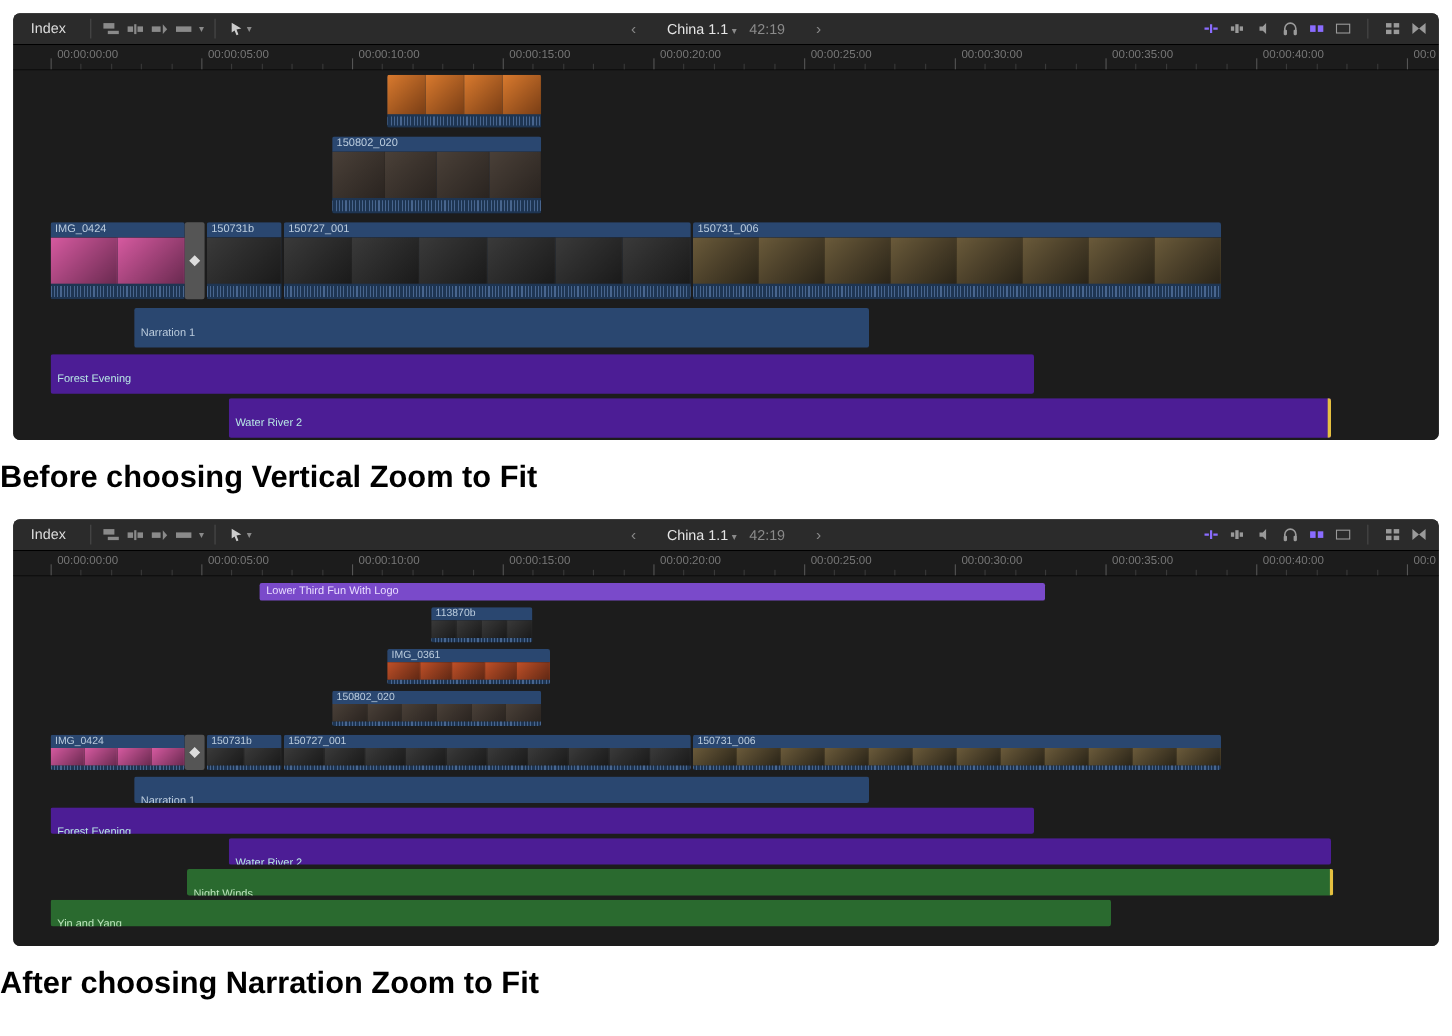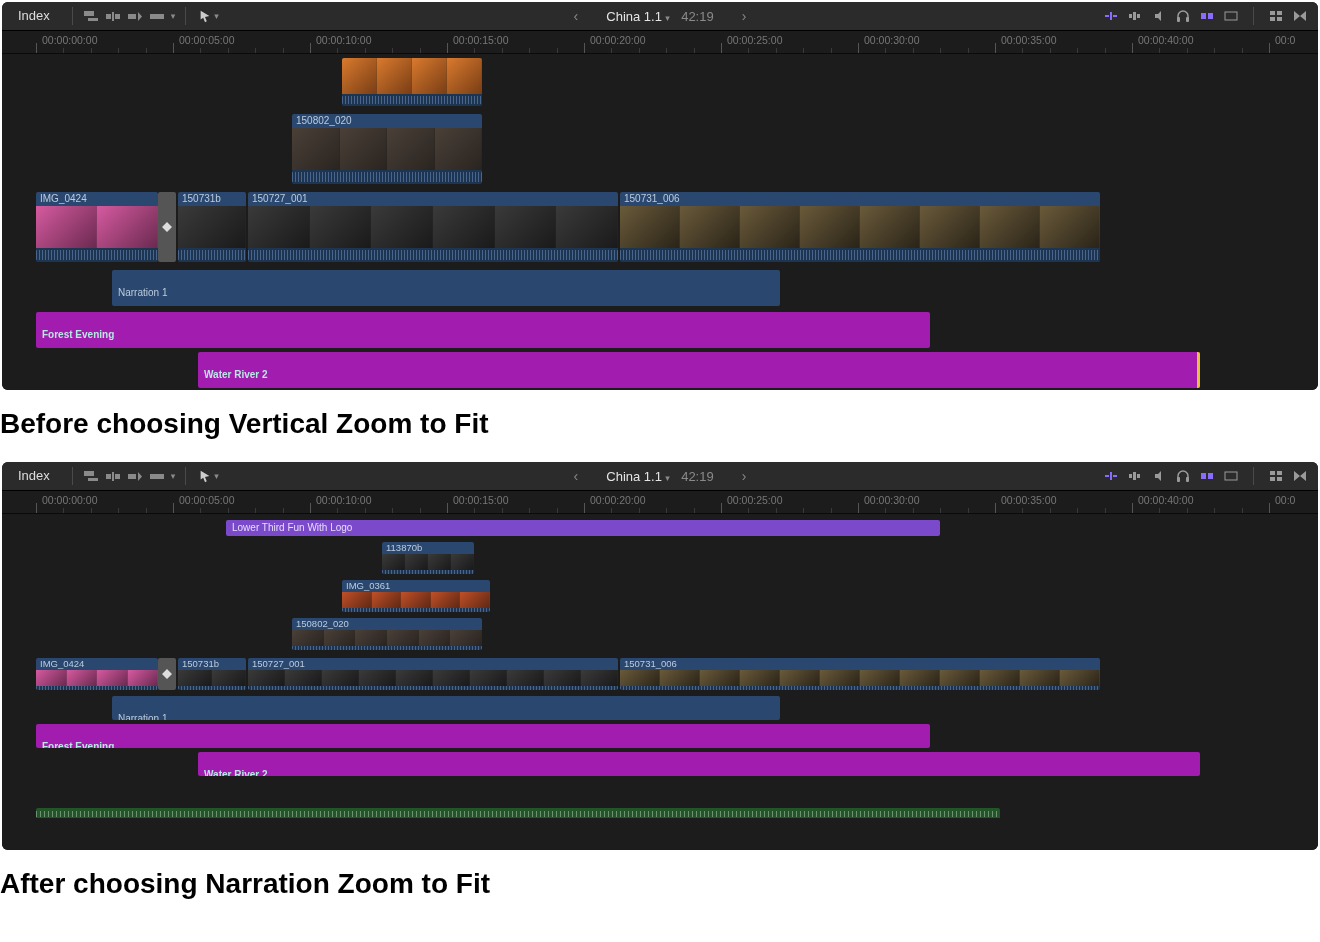--- a/index.html
+++ b/index.html
@@ -1,16 +1,16 @@
 <!DOCTYPE html>
 <html><head>
 <meta charset="utf-8">
 <style>
   html,body{margin:0;padding:0;background:#fff;font-family:-apple-system,Helvetica,Arial,sans-serif;font-size:12px;color:#ccc;width:1320px;}
-  .panel{background:#1c1c1c;border-radius:6px;overflow:hidden;margin:2px;position:relative;}
+  .panel{background:#1c1c1c;border-radius:6px;overflow:hidden;margin:12px;position:relative;}
   .toolbar{height:28px;background:#2b2b2b;display:flex;align-items:center;border-bottom:1px solid #000;position:relative;}
   .tb-left{display:flex;align-items:center;gap:0;}
   .index-btn{color:#ddd;font-size:13px;padding:0 16px;height:28px;line-height:28px;cursor:pointer;}
   .sep{width:1px;height:18px;background:#4a4a4a;margin:0 6px;}
   .mini-icon{width:16px;height:16px;display:flex;align-items:center;justify-content:center;color:#8a8a8a;}
   .mini-icon svg{width:16px;height:16px;}
   .tb-group{display:flex;gap:6px;align-items:center;padding:0 4px;}
   .arrow-sel{display:flex;align-items:center;gap:2px;color:#bbb;padding:0 6px;}
   .chev{font-size:9px;color:#8a8a8a;}
   .tb-center{position:absolute;left:50%;transform:translateX(-50%);display:flex;align-items:center;gap:18px;}
@@ -38,21 +38,21 @@
   .th-d{background:linear-gradient(135deg,#3a3a3a,#1a1a1a);}
   .th-e{background:linear-gradient(135deg,#6a5a3a,#2a2418);}
   .th-f{background:linear-gradient(135deg,#c05028,#602814);}
   .wave{height:14px;background:#1e3552;position:relative;}
   .wave .wv{position:absolute;inset:2px 0;background:repeating-linear-gradient(90deg,#5a7aa8 0 1px,transparent 1px 3px);opacity:0.7;border-radius:1px;}
   .audio-clip{position:absolute;border-radius:2px;overflow:hidden;}
   .audio-clip .hdr{height:14px;font-size:10px;line-height:14px;padding:16px 6px;}
   .audio-clip .body{height:100%;}
   .ac-blue .hdr{background:#2a4770;color:#bcd;}
   .ac-blue .body{background:#22395a;}
-  .ac-teal .hdr{background:#a21caf;color:#b8e8e5;font-weight:bold;}
+  .ac-teal .hdr{background:#4c1d95;color:#b8e8e5;}
   .ac-teal .body{background:#155a5a;}
   .ac-green .hdr{background:#2a6a2f;color:#bce5bc;}
   .ac-green .body{background:#225528;}
   .title-clip{position:absolute;height:16px;background:#7a4aca;border-radius:2px;color:#e8dcff;font-size:10px;line-height:16px;padding:0 6px;overflow:hidden;}
   .wv2{position:absolute;left:0;right:0;bottom:1px;height:6px;background:repeating-linear-gradient(90deg,rgba(255,255,255,.35) 0 1px,transparent 1px 4px);}
   .trans-handle{position:absolute;width:18px;background:#555;border-radius:2px;display:flex;align-items:center;justify-content:center;}
   .trans-handle svg{width:12px;height:12px;fill:#ddd;}
   .caption{font-family:-apple-system,Helvetica,Arial,sans-serif;font-size:28px;font-weight:700;color:#000;margin:18px 0 22px 0;}
   
   .vclip-s{position:absolute;border-radius:2px;overflow:hidden;}
@@ -668,21 +668,29 @@
       <div class="body" style="height:10px;position:relative;">
           <div class="wv2" style="height:6px;"></div>
         </div>
     </div>
     <div class="audio-clip ac-teal" style="left:196px;top:238px;width:1002px;height:24px;">
       <div class="hdr">Water River 2</div>
       <div class="body" style="height:10px;position:relative;">
           <div class="wv2" style="height:6px;"></div>
         </div>
     </div>
-    <div class="audio-clip ac-green" style="left:34px;top:294px;width:964px;height:24px;">
+    <div class="audio-clip ac-green" style="left:158px;top:266px;width:1042px;height:24px;">
+      <div class="hdr">Night Winds</div>
       <div class="body" style="height:10px;position:relative;">
           <div class="wv2" style="height:6px;"></div>
         </div>
+      <div class="yellow-edge"></div>
+    </div>
+    <div class="audio-clip ac-green" style="left:34px;top:294px;width:964px;height:24px;">
+      <div class="hdr">Yin and Yang</div>
+      <div class="body" style="height:10px;position:relative;">
+          <div class="wv2" style="height:6px;"></div>
+        </div>
     </div>
   </div>
 </div>
 
 <div class="caption">After choosing Narration Zoom to Fit</div>
 
 </body></html>

